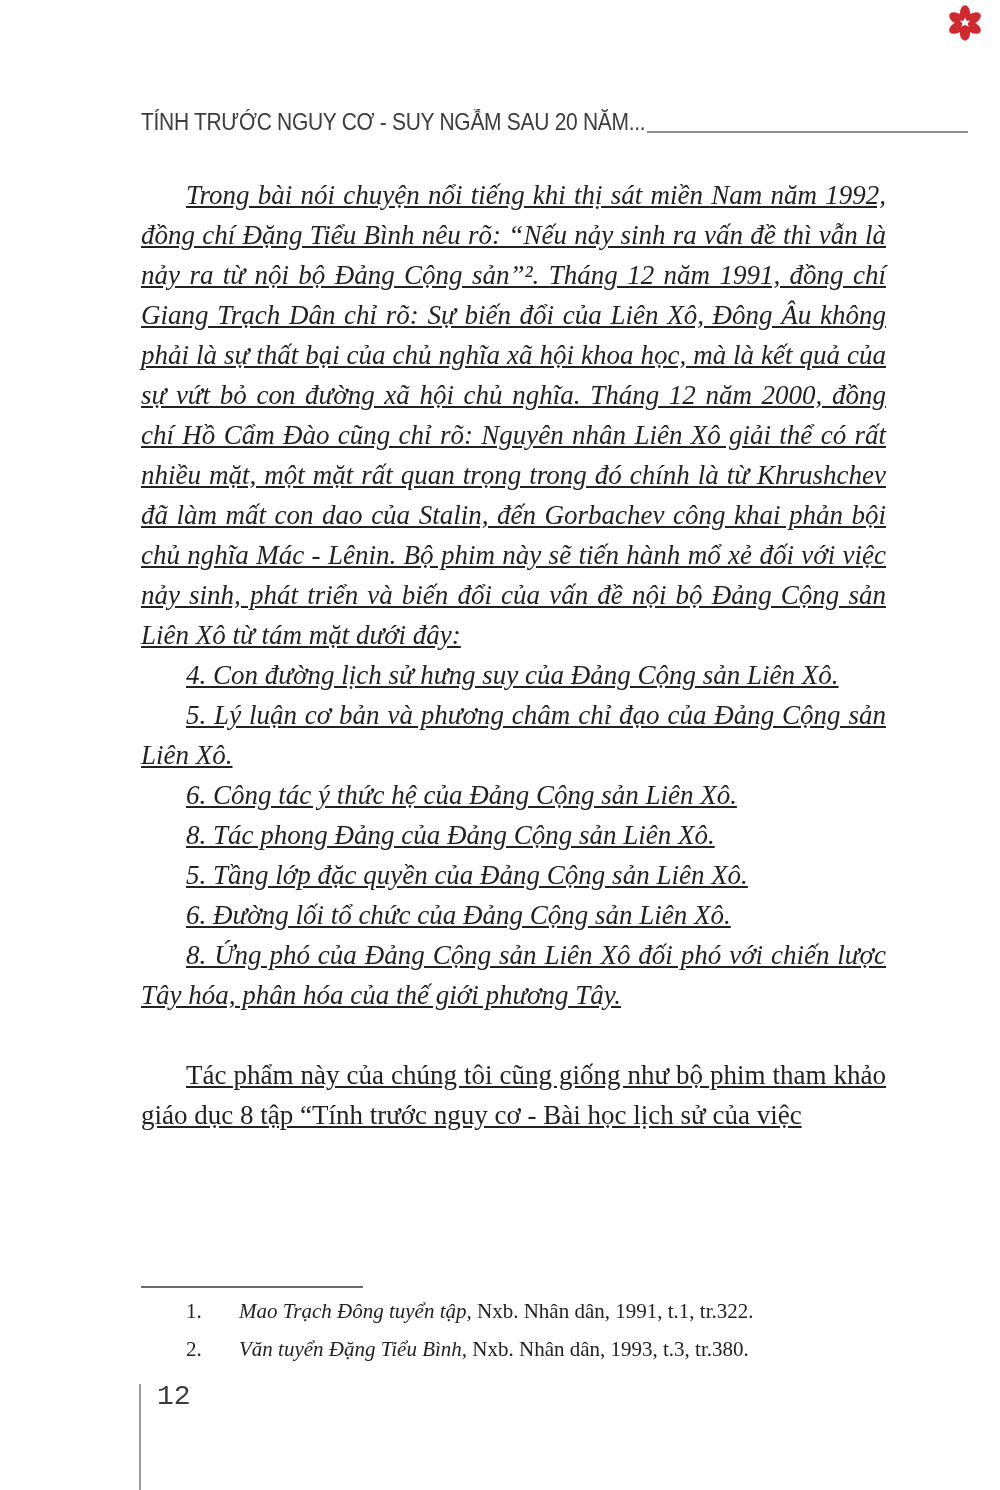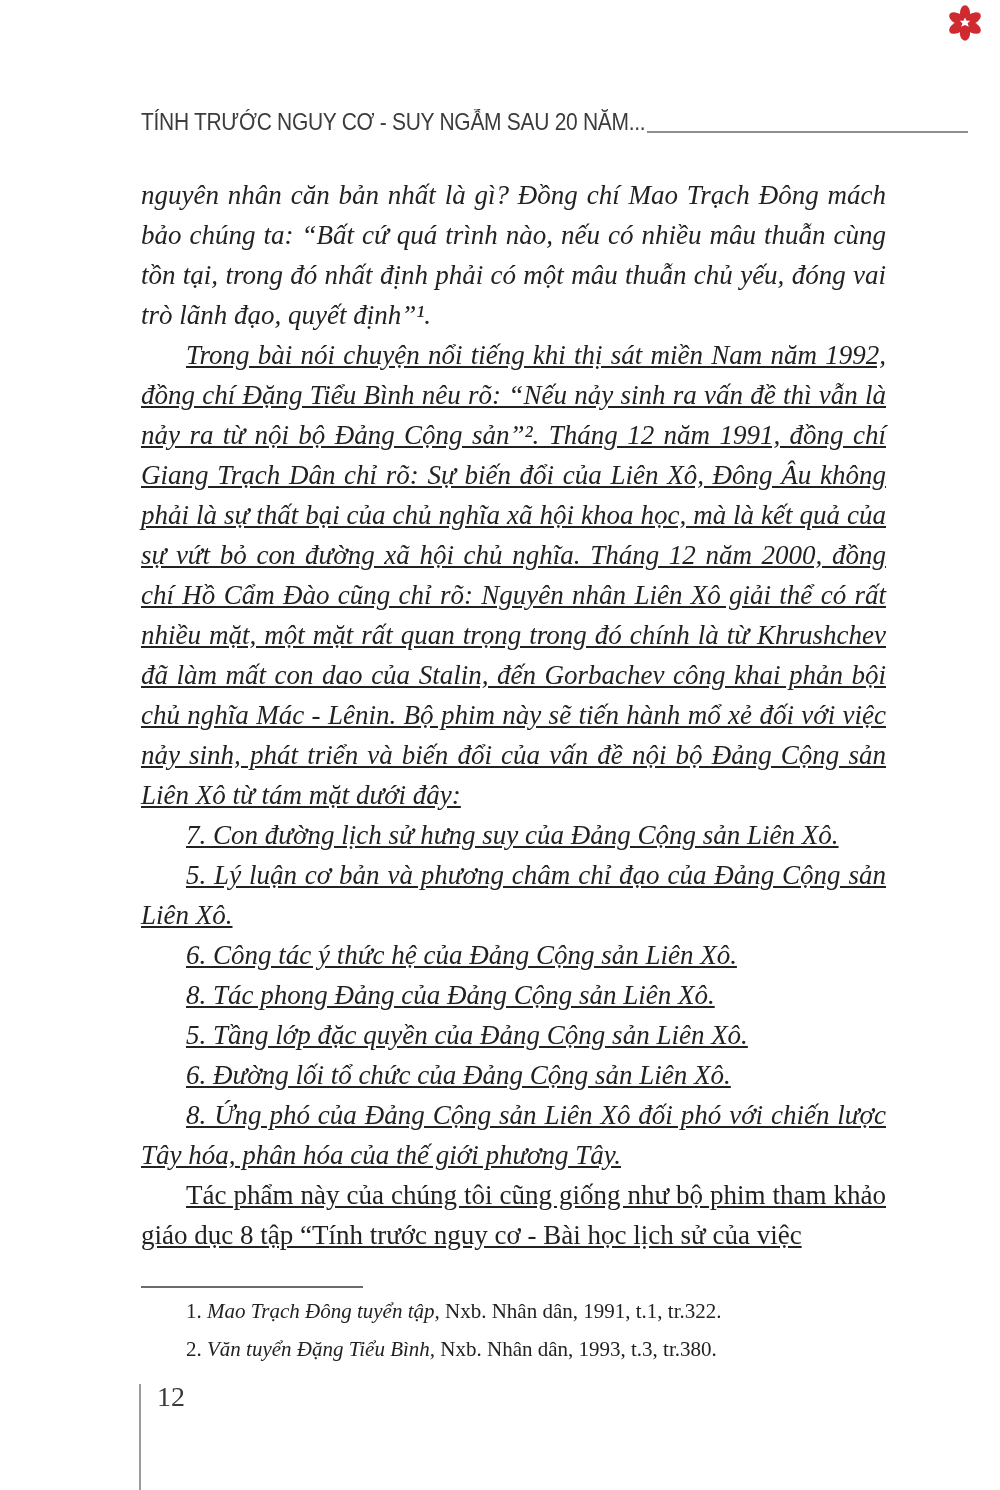--- a/index.html
+++ b/index.html
@@ -29,34 +29,34 @@
     position:absolute;left:141px;top:175px;width:745px;
     color:#222222;
   }
   .body-text p{
     margin:0;
     font-size:27px;line-height:40px;
     text-align:justify;
     font-style:italic;
   }
   .body-text p.indent{text-indent:45px;text-decoration:underline;}
-  .body-text p.roman{font-style:normal;}
+  .body-text p.roman{font-style:normal;margin-top:40px;}
   
   .footnotes{position:absolute;left:141px;top:1286px;width:745px;color:#222222;}
   .fn-rule{width:222px;border-top:2px solid #6b6b6b;margin:0 0 4px 0;}
   .footnote{
     margin:0;font-size:21px;line-height:38px;
     text-indent:45px;font-style:normal;
   }
-  .footnote .fn-title{font-style:italic;}
+  .footnote .fn-title{font-style:italic;margin-left:32px;}
   
   .footer-rule{position:absolute;left:139px;top:1384px;width:2px;height:106px;background:#9b9b9b;}
   .page-number{
     position:absolute;left:157px;top:1381px;
-    font-family:Liberation Serif, serif;
+    font-family:Liberation Mono, monospace;
     font-size:28px;color:#3a3a3a;
   }
 </style>
 </head>
 <body>
 
 <div class="page">
 
   <svg class="flower" viewBox="0 0 32 32" xmlns="http://www.w3.org/2000/svg">
     <g fill="#ce2a30">
@@ -69,23 +69,22 @@
     </g>
     <polygon fill="#ffffff" points="16,11.2 17.4,14.1 20.6,14.0 18.3,16.3 19.4,19.4 16,17.7 12.6,19.4 13.7,16.3 11.4,14.0 14.6,14.1"></polygon>
   </svg>
 
   <div class="header">
     <span class="header-title">TÍNH TRƯỚC NGUY CƠ - SUY NGẪM SAU 20 NĂM...</span>
     <div class="header-rule"></div>
   </div>
 
   <div class="body-text" id="body-container">
-      <p class="">nguyên nhân căn bản nhất là gì? Đồng chí Mao Trạch Đông mách bảo chúng ta: “Bất cứ quá trình nào, nếu có nhiều mâu thuẫn cùng tồn tại, trong đó nhất định phải có một mâu thuẫn chủ yếu, đóng vai trò lãnh đạo, quyết định”¹.</p>
       <p class="indent ">Trong bài nói chuyện nổi tiếng khi thị sát miền Nam năm 1992, đồng chí Đặng Tiểu Bình nêu rõ: “Nếu nảy sinh ra vấn đề thì vẫn là nảy ra từ nội bộ Đảng Cộng sản”². Tháng 12 năm 1991, đồng chí Giang Trạch Dân chỉ rõ: Sự biến đổi của Liên Xô, Đông Âu không phải là sự thất bại của chủ nghĩa xã hội khoa học, mà là kết quả của sự vứt bỏ con đường xã hội chủ nghĩa. Tháng 12 năm 2000, đồng chí Hồ Cẩm Đào cũng chỉ rõ: Nguyên nhân Liên Xô giải thể có rất nhiều mặt, một mặt rất quan trọng trong đó chính là từ Khrushchev đã làm mất con dao của Stalin, đến Gorbachev công khai phản bội chủ nghĩa Mác - Lênin. Bộ phim này sẽ tiến hành mổ xẻ đối với việc nảy sinh, phát triển và biến đổi của vấn đề nội bộ Đảng Cộng sản Liên Xô từ tám mặt dưới đây:</p>
-      <p class="indent ">7. Con đường lịch sử hưng suy của Đảng Cộng sản Liên Xô.</p>
+      <p class="indent ">4. Con đường lịch sử hưng suy của Đảng Cộng sản Liên Xô.</p>
       <p class="indent ">5. Lý luận cơ bản và phương châm chỉ đạo của Đảng Cộng sản Liên Xô.</p>
       <p class="indent ">6. Công tác ý thức hệ của Đảng Cộng sản Liên Xô.</p>
       <p class="indent ">8. Tác phong Đảng của Đảng Cộng sản Liên Xô.</p>
       <p class="indent ">5. Tầng lớp đặc quyền của Đảng Cộng sản Liên Xô.</p>
       <p class="indent ">6. Đường lối tổ chức của Đảng Cộng sản Liên Xô.</p>
       <p class="indent ">8. Ứng phó của Đảng Cộng sản Liên Xô đối phó với chiến lược Tây hóa, phân hóa của thế giới phương Tây.</p>
       <p class="indent roman">Tác phẩm này của chúng tôi cũng giống như bộ phim tham khảo giáo dục 8 tập “Tính trước nguy cơ - Bài học lịch sử của việc</p>
     </div>
 
   <div class="footnotes">

